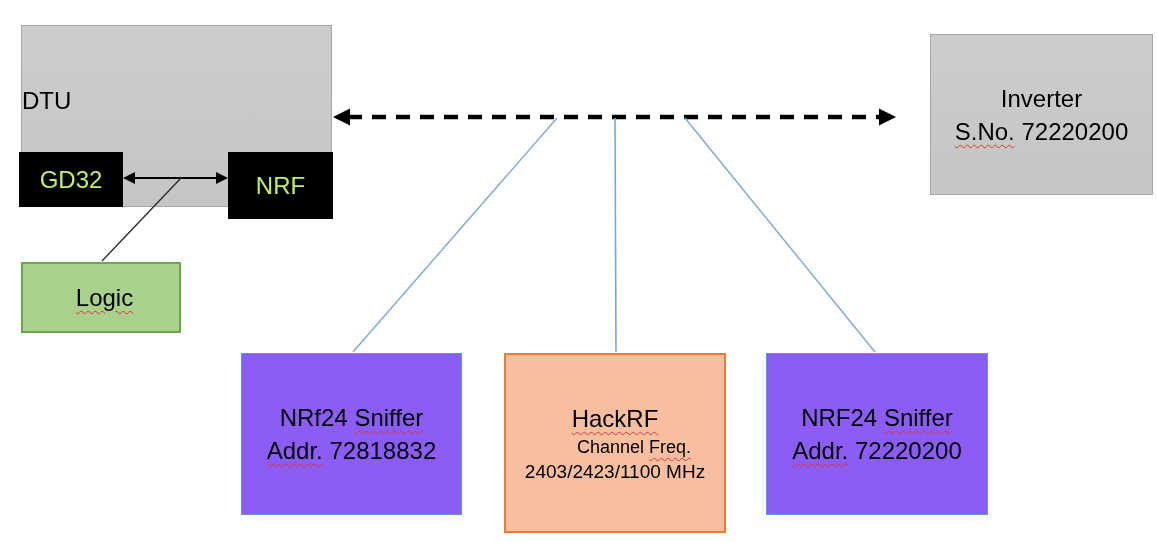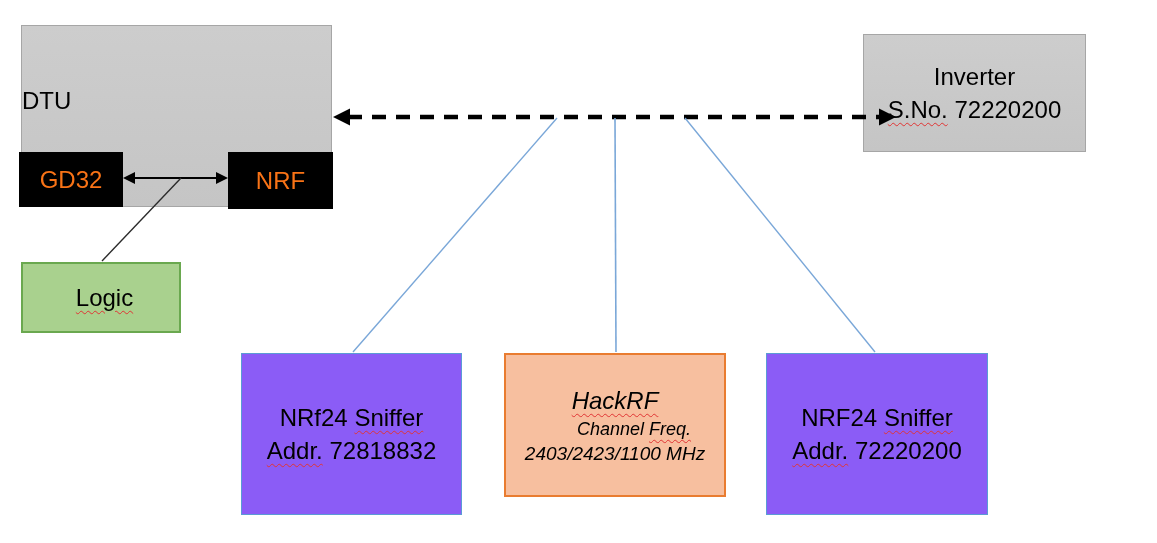--- a/index.html
+++ b/index.html
@@ -10,21 +10,21 @@
   .box {
     position:absolute; box-sizing:border-box;
     display:flex; flex-direction:column; align-items:center; justify-content:center;
     text-align:center; line-height:33px; font-size:24px;
   }
   .gray  { background:linear-gradient(180deg,#cdcdcd,#c5c5c5); border:1px solid #a6a6a6; }
   .blue  { background:#8b5cf6; border:1.5px solid #5b9bd5; }
   .orange{ background:#f7bf9f; border:2px solid #e97c30; }
   .green { background:#a9d18e; border:2px solid #6aa84f;padding-left:7px; }
   .chip  {
-    position:absolute; box-sizing:border-box; background:#000; color:#f97316;
+    position:absolute; box-sizing:border-box; background:#000; color:#bef264;
     display:flex; align-items:center; justify-content:center; font-size:24px;
   }
   .dtu-text { position:absolute; top:58px; left:0; right:0; text-align:left; }
   .sq {
     text-decoration-line:underline; text-decoration-style:wavy;
     text-decoration-color:#e03434; text-decoration-thickness:1px;
     text-underline-offset:4px;
   }
   .small { font-size:18px; line-height:24px;margin-left:38px; }
   .nums  { font-size:19px; line-height:26px; }
@@ -37,39 +37,39 @@
 
   <div class="box gray" style="left:21px; top:25px; width:311px; height:182px;">
     <div class="dtu-text">
       <div>DTU</div>
     </div>
   </div>
 
   <div class="chip" style="left:19px; top:152px; width:104px; height:55px;">
     <span>GD32</span>
   </div>
-  <div class="chip" style="left:228px; top:152px; width:105px; height:57px;">
+  <div class="chip" style="left:228px; top:152px; width:105px; height:67px;">
     <span>NRF</span>
   </div>
 
   <div class="box green" style="left:21px; top:262px; width:160px; height:71px;">
     <span class="sq">Logic</span>
   </div>
 
-  <div class="box gray" style="left:863px; top:34px; width:223px; height:118px;">
+  <div class="box gray" style="left:930px; top:34px; width:223px; height:161px;">
     <div>Inverter</div>
     <div><span class="sq">S.No.</span><span> 72220200</span></div>
   </div>
 
   <div class="box blue" style="left:241px; top:353px; width:221px; height:162px;">
     <div><span>NRf24 </span><span class="sq">Sniffer</span></div>
     <div><span class="sq">Addr.</span><span> 72818832</span></div>
   </div>
 
-  <div class="box orange" style="left:504px; top:353px; width:222px; height:144px;font-style:italic;">
+  <div class="box orange" style="left:504px; top:353px; width:222px; height:180px;">
     <div class="sq">HackRF</div>
     <div class="small"><span>Channel </span><span class="sq">Freq.</span></div>
     <div class="nums">2403/2423/1100 MHz</div>
   </div>
 
   <div class="box blue" style="left:766px; top:353px; width:222px; height:162px;">
     <div><span>NRF24 </span><span class="sq">Sniffer</span></div>
     <div><span class="sq">Addr.</span><span> 72220200</span></div>
   </div>
 

